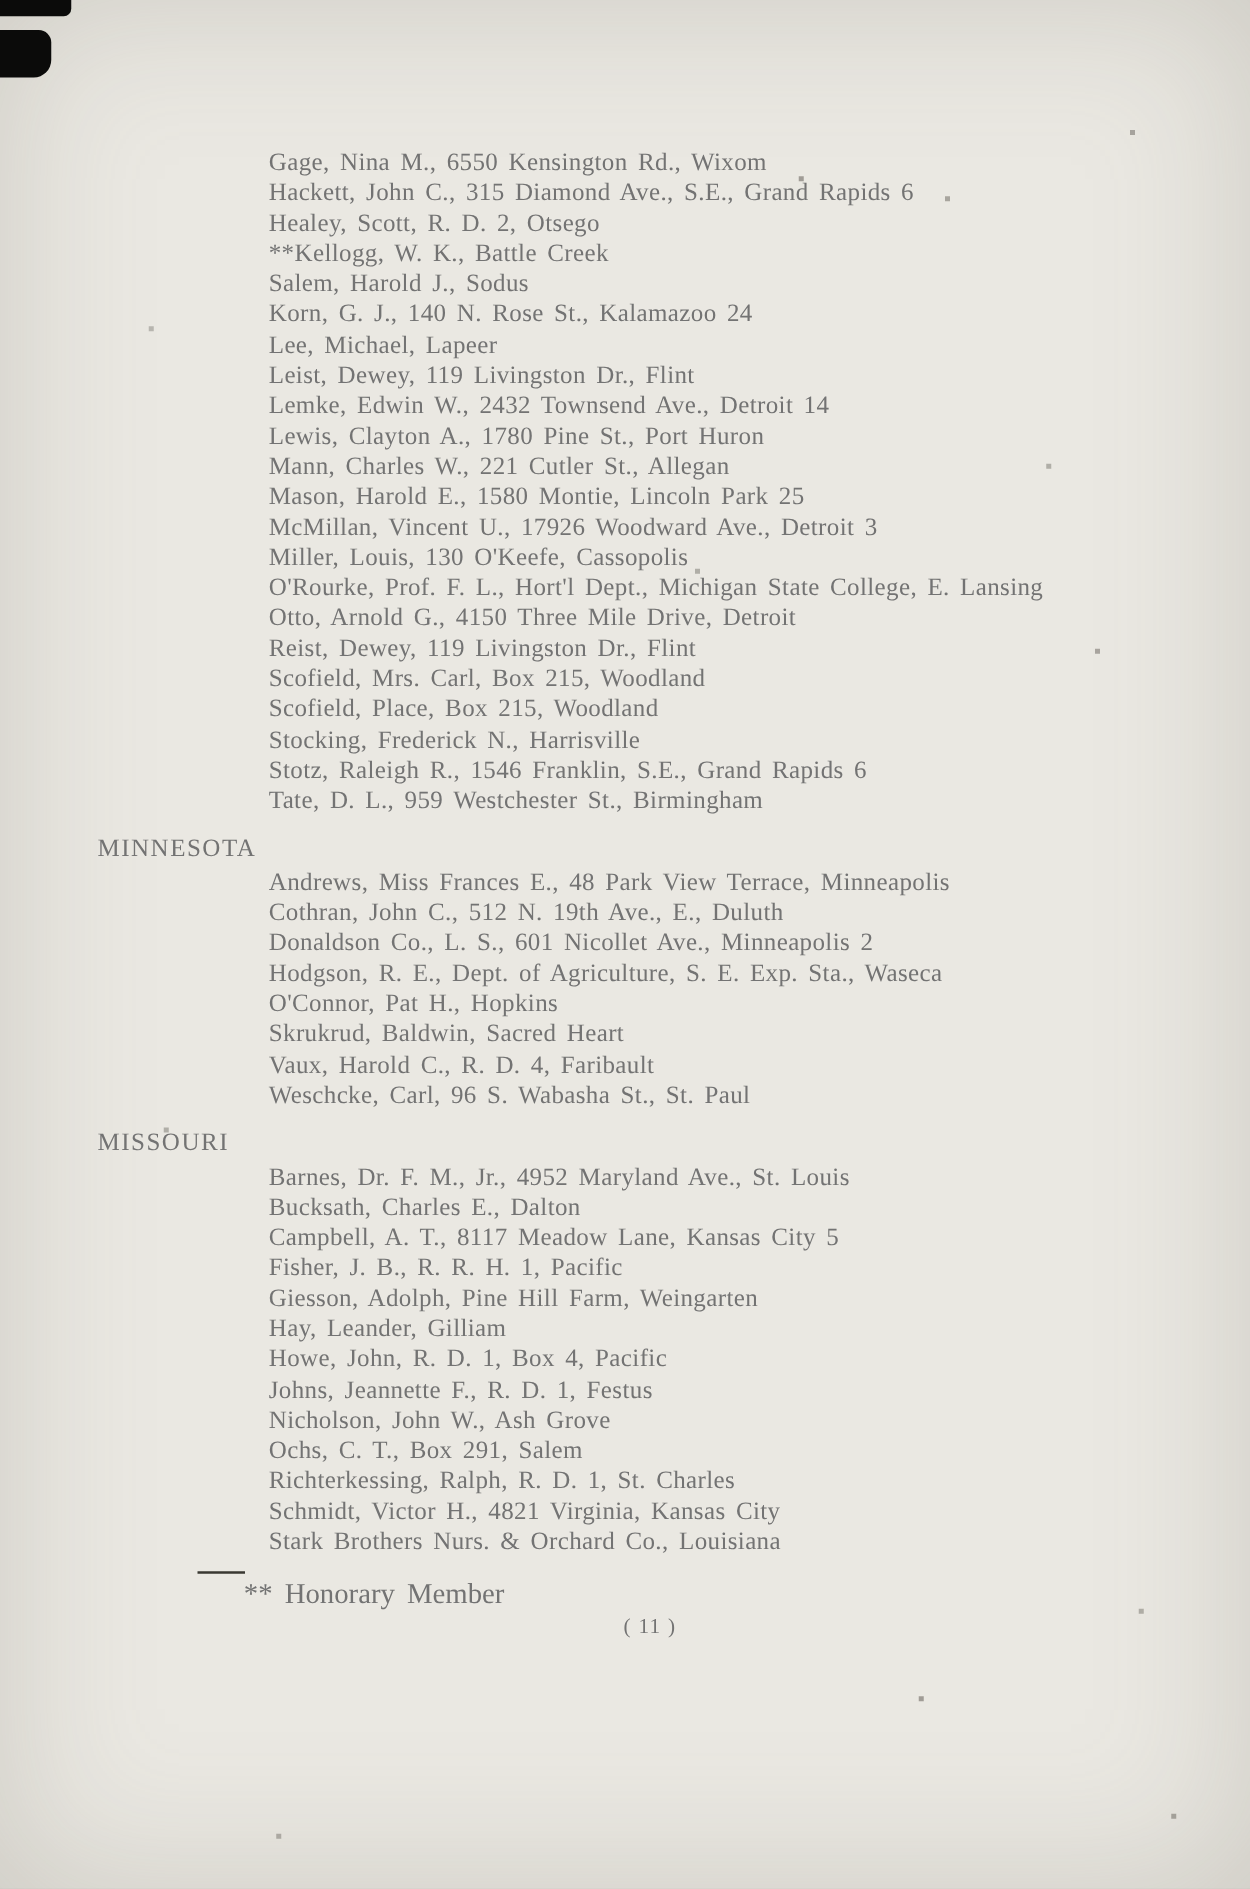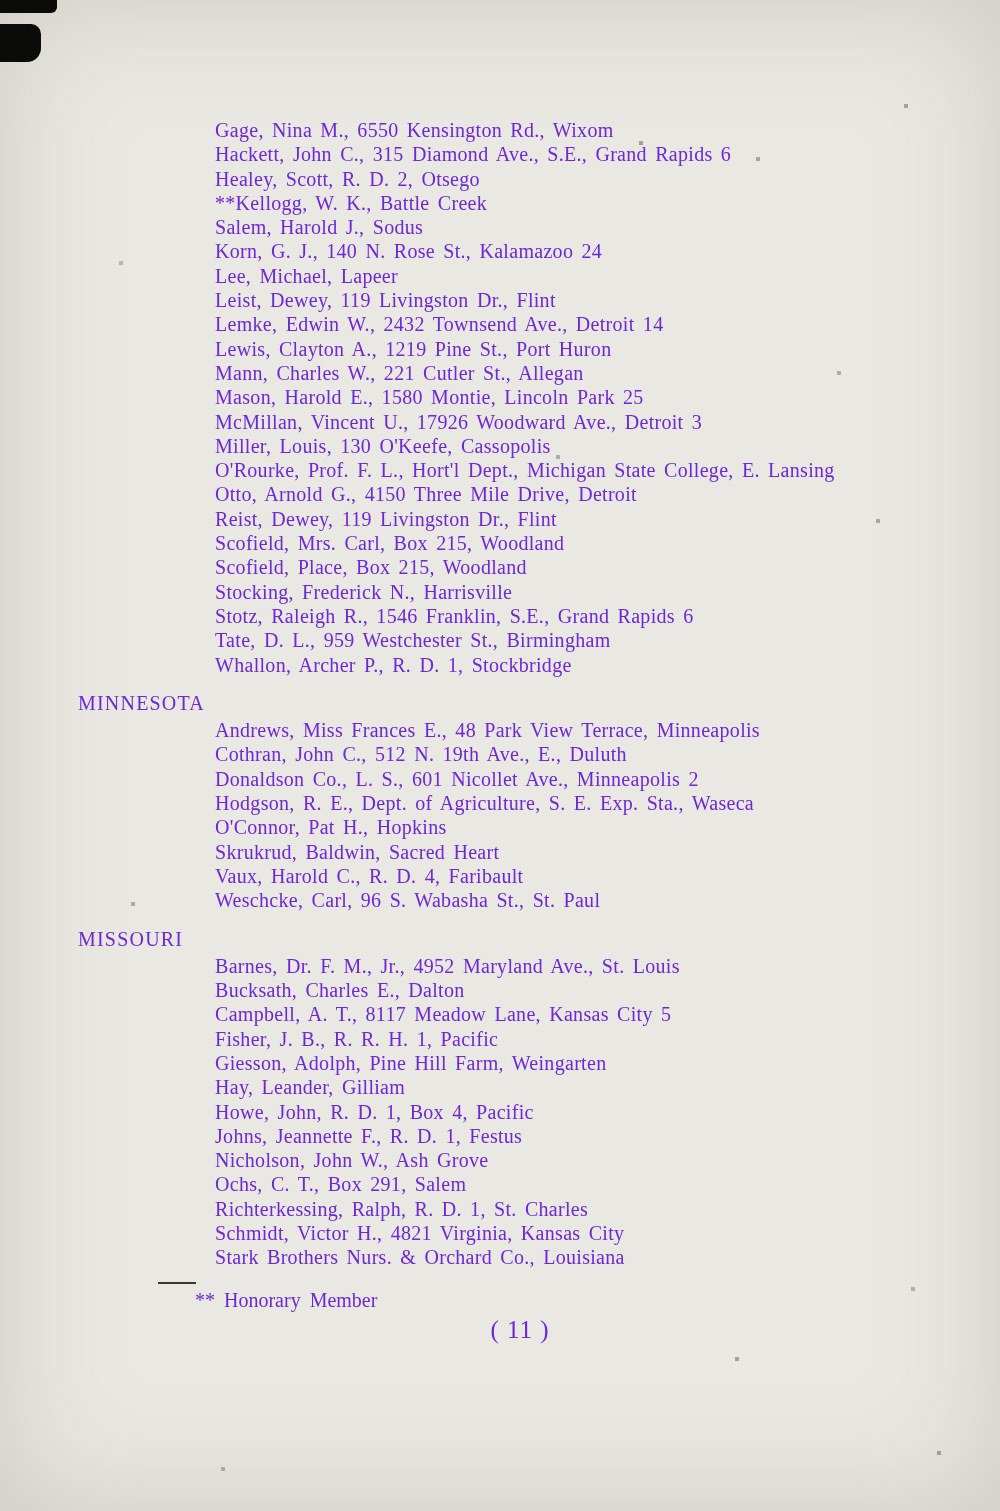--- a/index.html
+++ b/index.html
@@ -3,21 +3,21 @@
 <meta charset="utf-8">
 <style>
   html, body { margin: 0; padding: 0; }
   body { background: #cfcdc9; }
   .page {
     position: relative;
     width: 1000px;
     height: 1511px;
     background: #eae8e2;
     font-family: "Liberation Serif", "DejaVu Serif", serif;
-    color: #6d28d9;
+    color: #737373;
     overflow: hidden;
     box-shadow: inset 0 0 120px rgba(120,115,105,0.25);
   }
   .content {
     position: absolute;
     top: 118px;
     left: 0;
     width: 100%;
   }
   .entries .entry {
@@ -40,28 +40,28 @@
     margin-top: 12px;
     margin-left: 158px;
   }
   .footnote-rule {
     width: 38px;
     height: 2px;
     background: #3a3832;
     margin-bottom: 4px;
   }
   .footnote {
-    font-size: 20px;
+    font-size: 23px;
     line-height: 24px;
     word-spacing: 4px;
     padding-left: 37px;
   }
   .page-number {
     margin-top: 4px;
-    font-size: 25px;
+    font-size: 17px;
     text-align: center;
     padding-left: 40px;
     letter-spacing: 1px;
   }
   
   .artifact { position: absolute; background: #0b0b0a; }
   .a1 { top: 0; left: 0; width: 57px; height: 13px; border-radius: 0 0 6px 0; }
   .a2 { top: 24px; left: 0; width: 41px; height: 38px; border-radius: 0 10px 14px 0; }
   .noise {
     position: absolute;
@@ -98,34 +98,33 @@
       <div class="entries">
           <div class="entry">Gage, Nina M., 6550 Kensington Rd., Wixom</div>
           <div class="entry">Hackett, John C., 315 Diamond Ave., S.E., Grand Rapids 6</div>
           <div class="entry">Healey, Scott, R. D. 2, Otsego</div>
           <div class="entry">**Kellogg, W. K., Battle Creek</div>
           <div class="entry">Salem, Harold J., Sodus</div>
           <div class="entry">Korn, G. J., 140 N. Rose St., Kalamazoo 24</div>
           <div class="entry">Lee, Michael, Lapeer</div>
           <div class="entry">Leist, Dewey, 119 Livingston Dr., Flint</div>
           <div class="entry">Lemke, Edwin W., 2432 Townsend Ave., Detroit 14</div>
-          <div class="entry">Lewis, Clayton A., 1219 Pine St., Port Huron</div>
+          <div class="entry">Lewis, Clayton A., 1780 Pine St., Port Huron</div>
           <div class="entry">Mann, Charles W., 221 Cutler St., Allegan</div>
           <div class="entry">Mason, Harold E., 1580 Montie, Lincoln Park 25</div>
           <div class="entry">McMillan, Vincent U., 17926 Woodward Ave., Detroit 3</div>
           <div class="entry">Miller, Louis, 130 O'Keefe, Cassopolis</div>
           <div class="entry">O'Rourke, Prof. F. L., Hort'l Dept., Michigan State College, E. Lansing</div>
           <div class="entry">Otto, Arnold G., 4150 Three Mile Drive, Detroit</div>
           <div class="entry">Reist, Dewey, 119 Livingston Dr., Flint</div>
           <div class="entry">Scofield, Mrs. Carl, Box 215, Woodland</div>
           <div class="entry">Scofield, Place, Box 215, Woodland</div>
           <div class="entry">Stocking, Frederick N., Harrisville</div>
           <div class="entry">Stotz, Raleigh R., 1546 Franklin, S.E., Grand Rapids 6</div>
           <div class="entry">Tate, D. L., 959 Westchester St., Birmingham</div>
-          <div class="entry">Whallon, Archer P., R. D. 1, Stockbridge</div>
         </div>
     </section>
 
     <section>
       <h2 class="state-header">MINNESOTA</h2>
       <div class="entries">
           <div class="entry">Andrews, Miss Frances E., 48 Park View Terrace, Minneapolis</div>
           <div class="entry">Cothran, John C., 512 N. 19th Ave., E., Duluth</div>
           <div class="entry">Donaldson Co., L. S., 601 Nicollet Ave., Minneapolis 2</div>
           <div class="entry">Hodgson, R. E., Dept. of Agriculture, S. E. Exp. Sta., Waseca</div>

